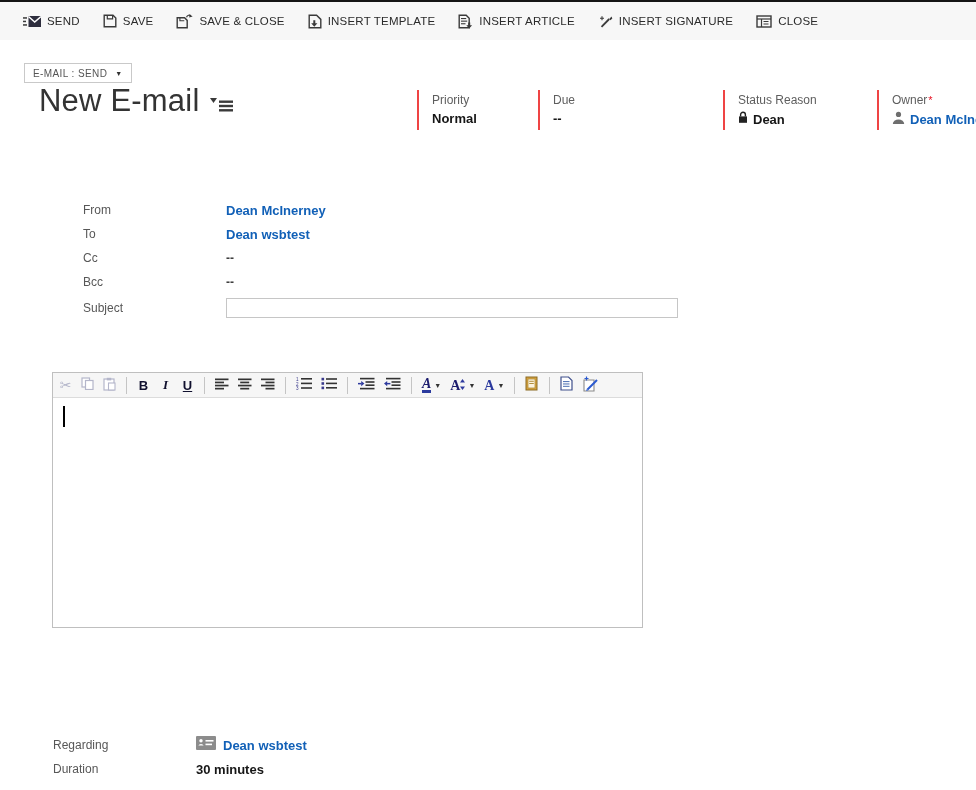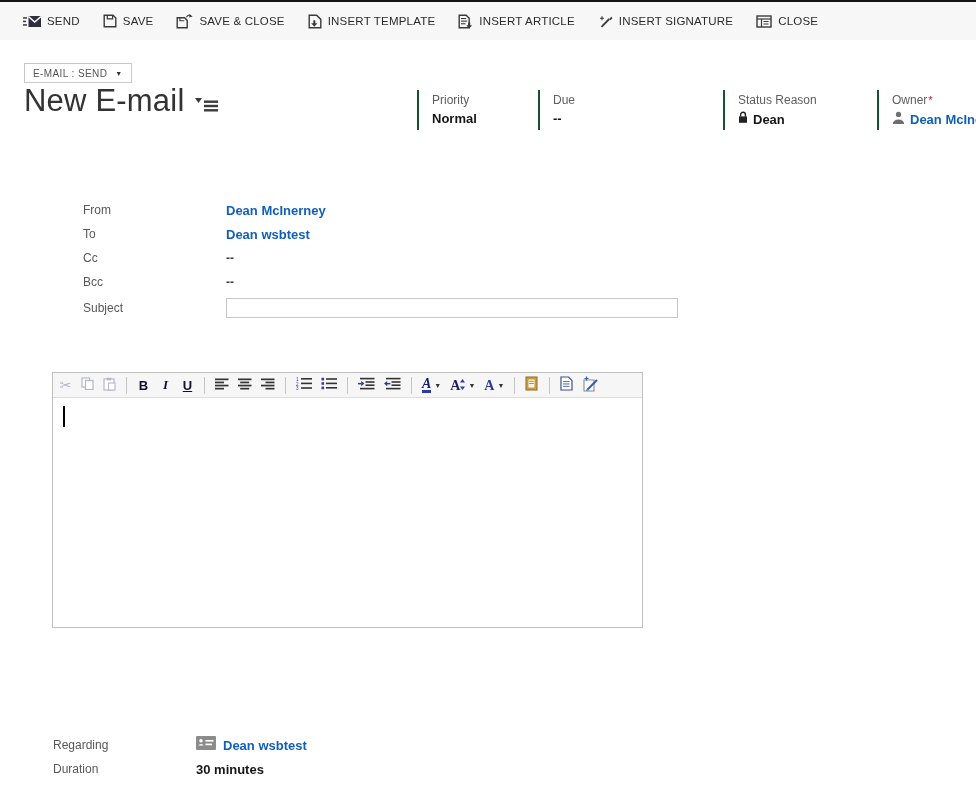--- a/index.html
+++ b/index.html
@@ -29,27 +29,27 @@
   
   .form-selector {
     position:absolute; left:24px; top:63px; height:20px;
     display:flex; align-items:center; gap:8px;
     background:#fff; border:1px solid #c9c9c9; padding:0 8px;
     font-family:inherit; font-size:10px; color:#555; letter-spacing:.4px; cursor:pointer;
   }
   .form-selector .caret { font-size:7px; color:#333; }
 
   
-  .title-row { position:absolute; left:24px; top:83px; display:flex; align-items:center; gap:11px; }
+  .title-row { position:absolute; left:39px; top:83px; display:flex; align-items:center; gap:11px; }
   .page-title { margin:0; font-size:31px; font-weight:300; color:#333; letter-spacing:.2px; }
   .title-menu { display:flex; align-items:flex-start; gap:2px; margin-top:10px; cursor:pointer; }
 
   
   .header-fields { position:absolute; top:88px; left:0; width:976px; height:44px; }
-  .hfield { position:absolute; top:2px; height:40px; border-left:2px solid #14532d; padding:3px 0 0 13px; }
+  .hfield { position:absolute; top:2px; height:40px; border-left:2px solid #ef4444; padding:3px 0 0 13px; }
   .hf-label { font-size:12px; color:#5e5e5e; line-height:15px; margin-bottom:3px; white-space:nowrap; }
   .hf-value { font-size:13px; font-weight:bold; color:#161616; display:flex; align-items:center; gap:5px; white-space:nowrap; }
   .req { color:#e81123; font-size:11px; vertical-align:top; margin-left:1px; }
   #hf-priority { left:417px; width:110px; }
   #hf-due      { left:538px; width:200px; }
   #hf-status   { left:723px; width:112px; }
   #hf-owner    { left:869px; width:107px; overflow:hidden;margin-left:8px; }
   .link { color:#1160b7; }
   .hf-value .link { cursor:pointer; }
 

